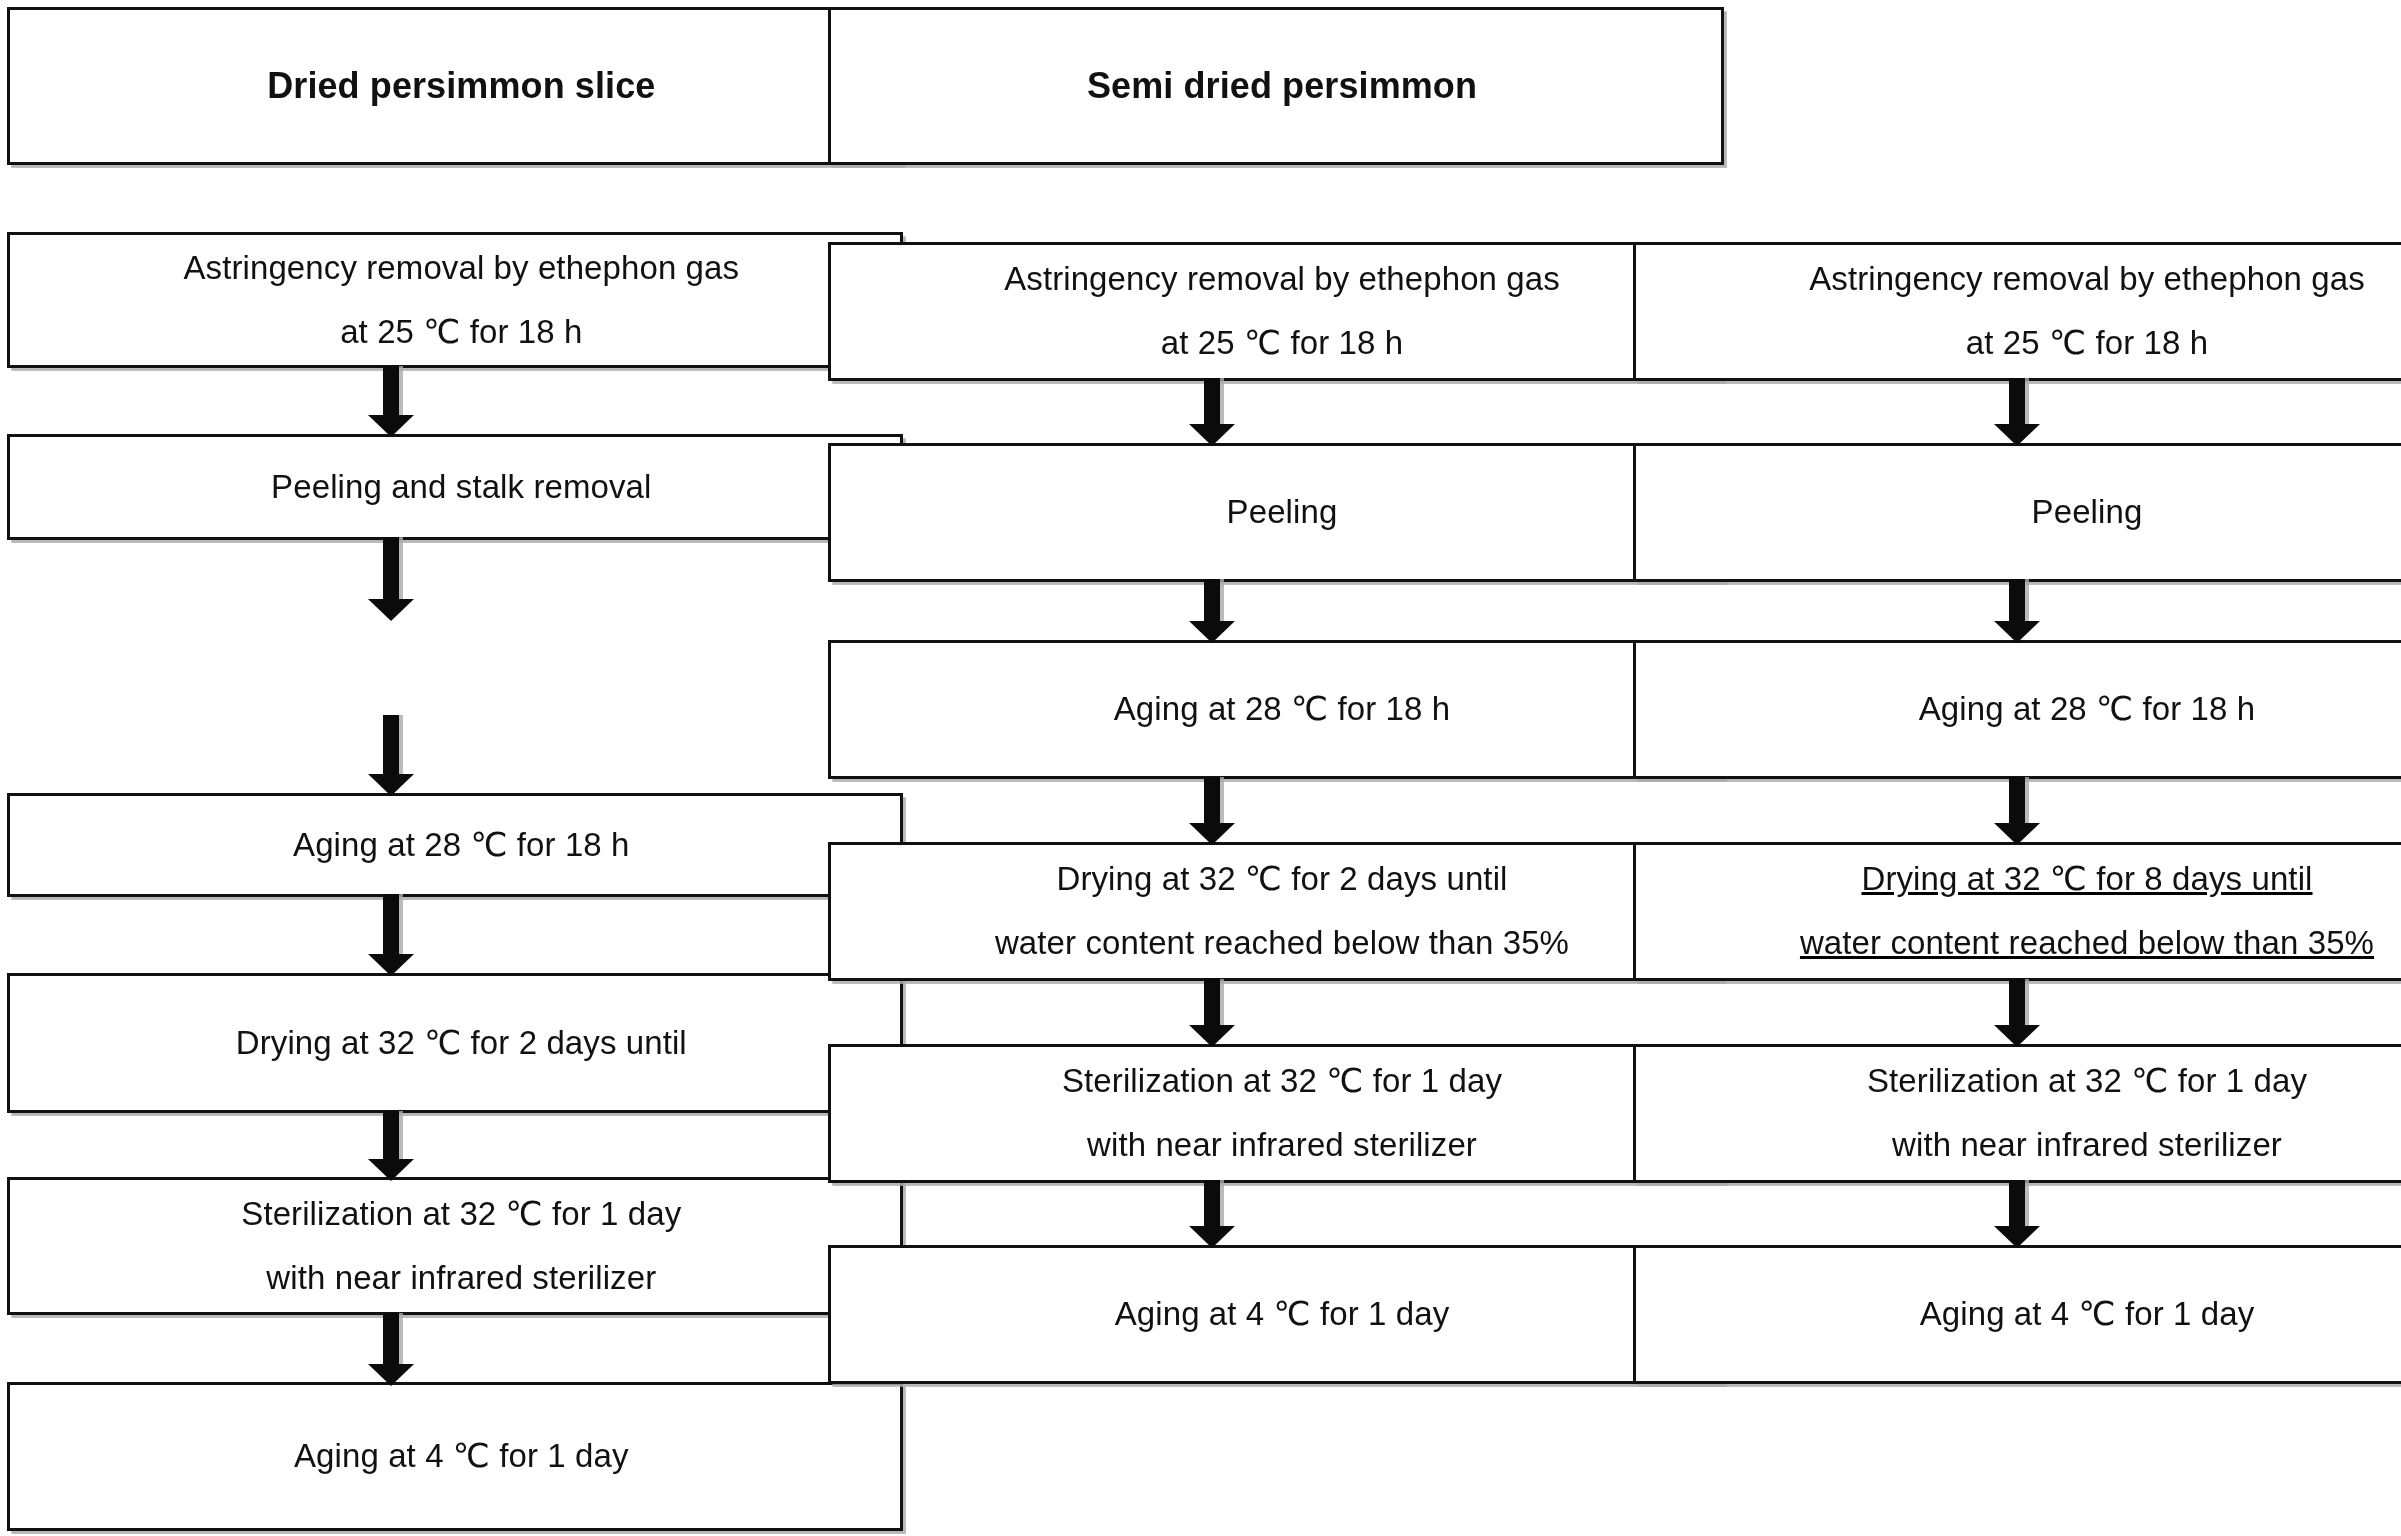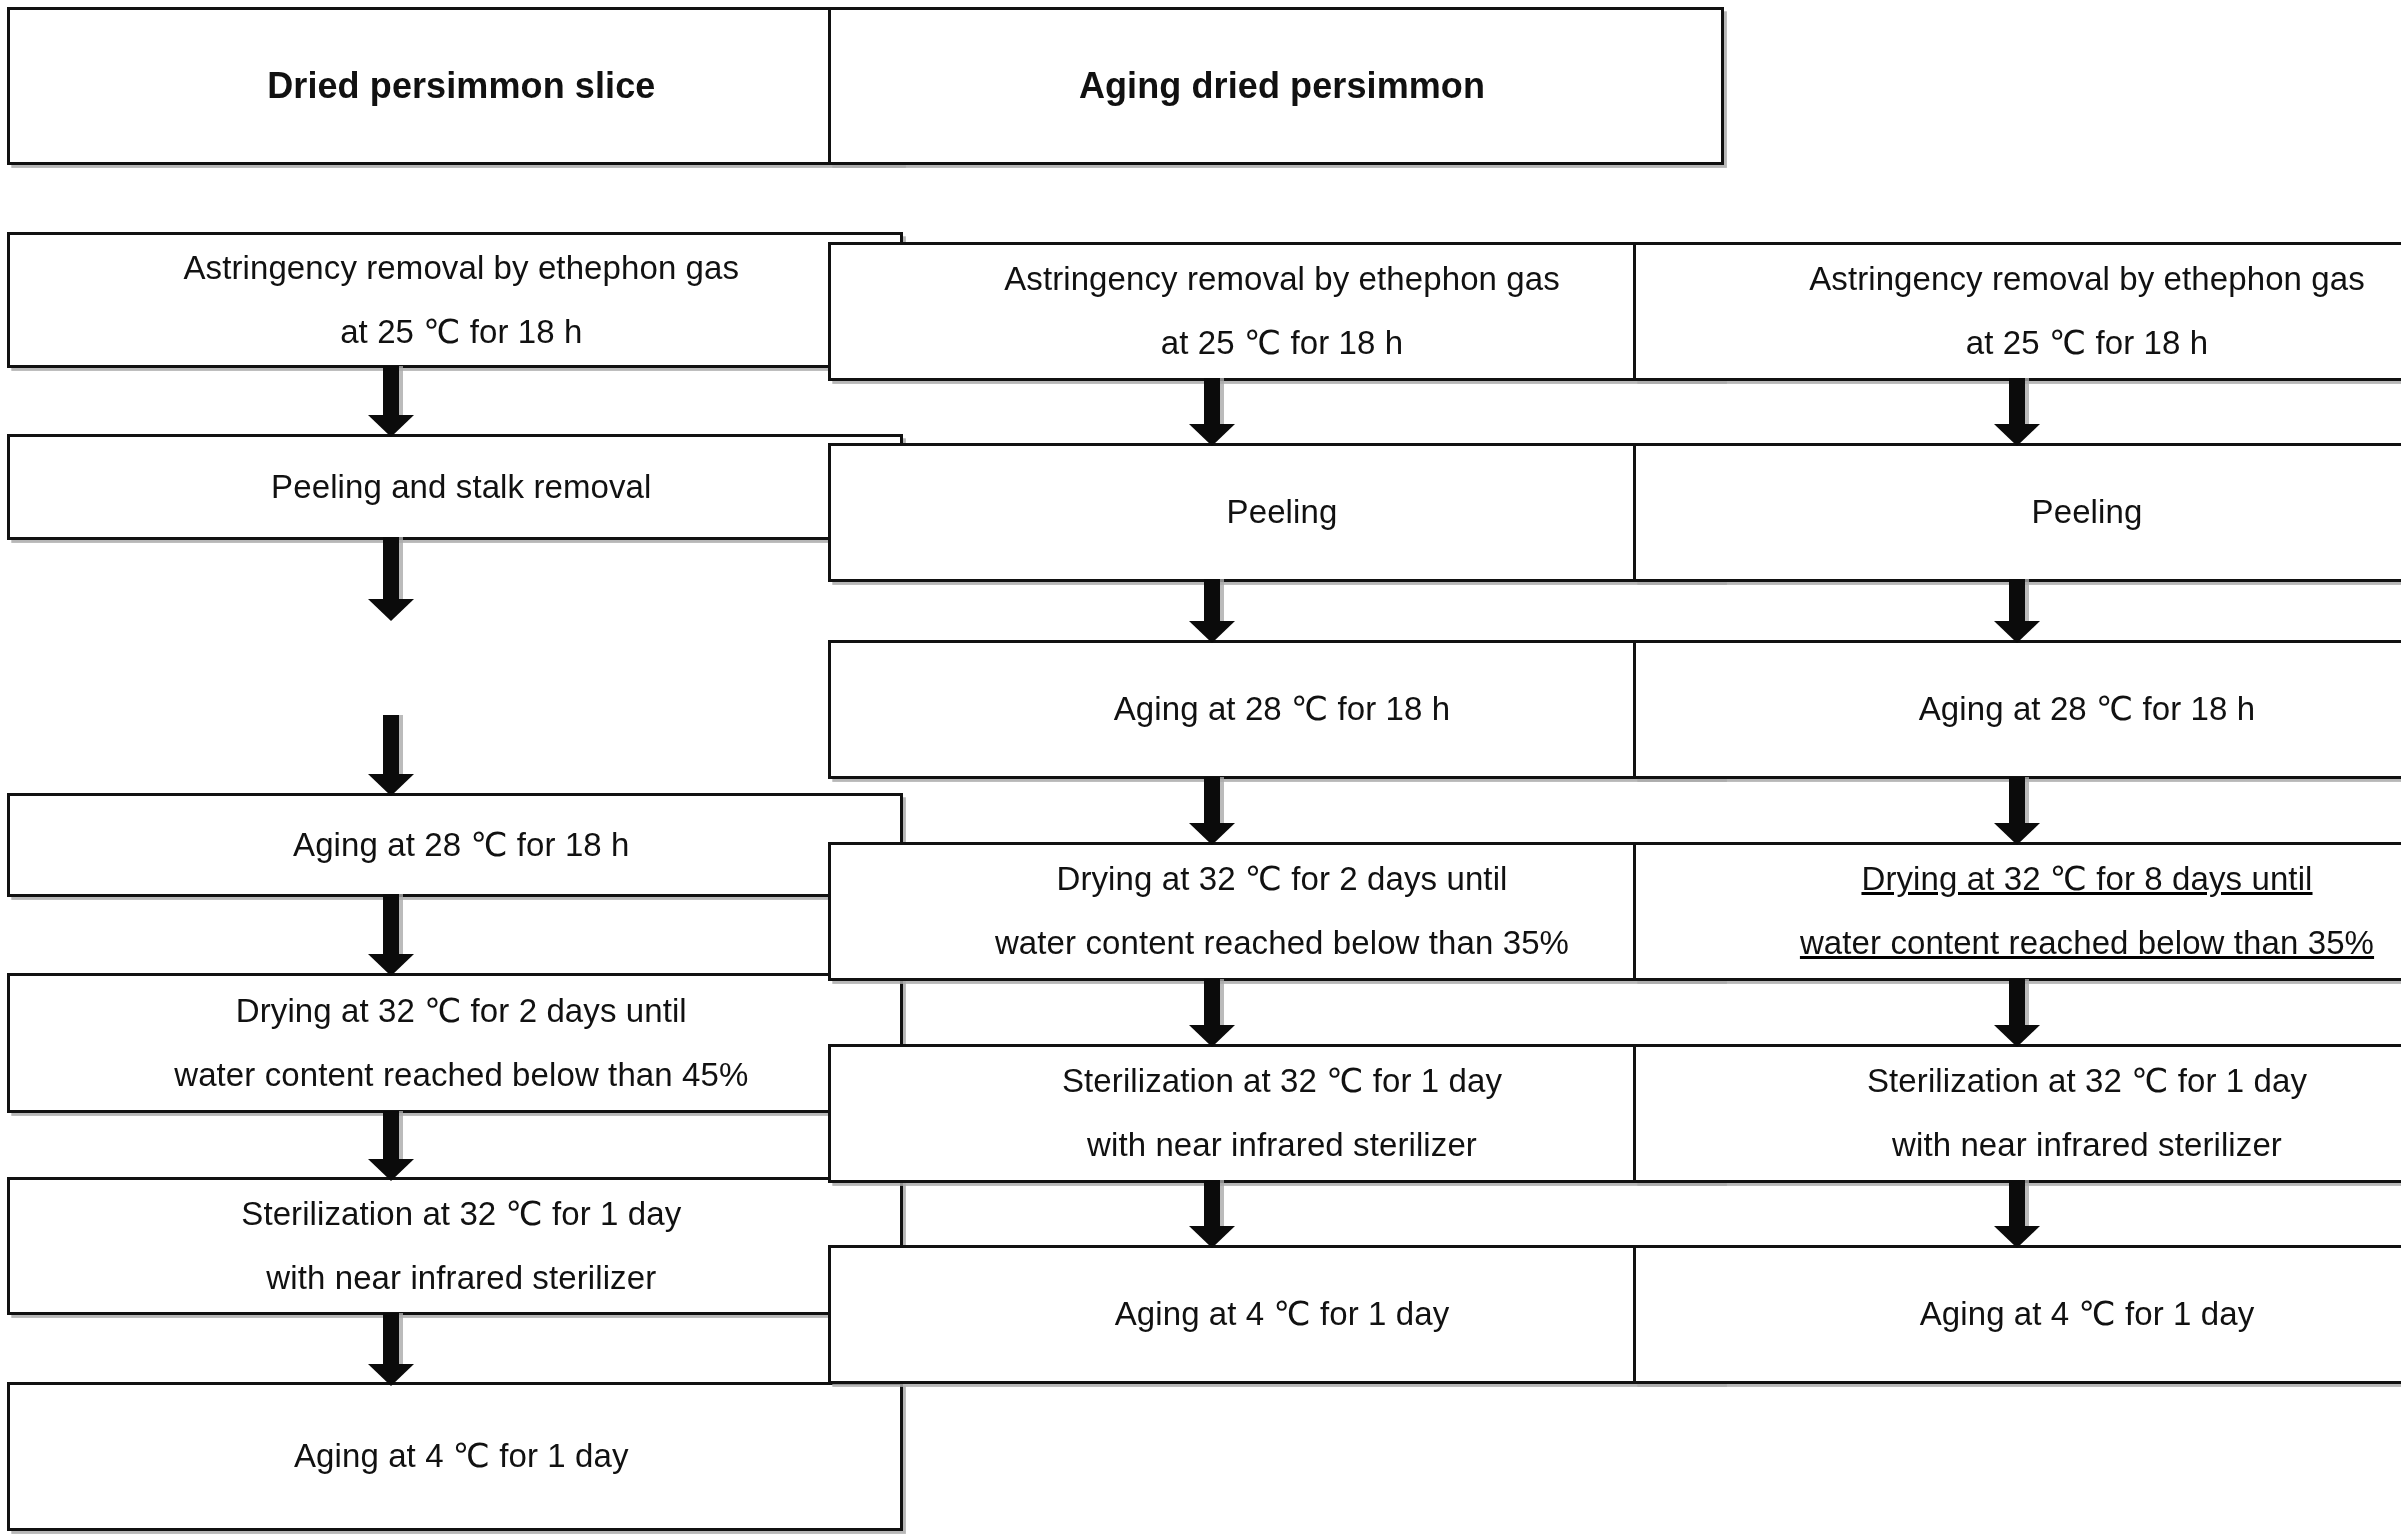--- a/index.html
+++ b/index.html
@@ -125,21 +125,20 @@
       <div class="node step-node" style="top: 793px; height: 104px;">
         <span class="line">Aging at 28 ℃ for 18 h</span>
       </div>
       <div class="arrow" style="top: 715px; left: 361px; height: 81px;">
         <div class="shaft-shadow" style="height: 60px;"></div>
         <div class="shaft" style="height: 60px;"></div>
         <div class="head"></div>
       </div>
       <div class="node step-node" style="top: 973px; height: 140px;">
         <span class="line">Drying at 32 ℃ for 2 days until</span>
-        <span class="line">water content reached below than 45%</span>
       </div>
       <div class="arrow" style="top: 894px; left: 361px; height: 82px;">
         <div class="shaft-shadow" style="height: 60px;"></div>
         <div class="shaft" style="height: 60px;"></div>
         <div class="head"></div>
       </div>
       <div class="node step-node" style="top: 1177px; height: 138px;">
         <span class="line">Sterilization at 32 ℃ for 1 day</span>
         <span class="line">with near infrared sterilizer</span>
       </div>
@@ -152,21 +151,21 @@
         <span class="line">Aging at 4 ℃ for 1 day</span>
       </div>
       <div class="arrow" style="top: 1313px; left: 361px; height: 73px;">
         <div class="shaft-shadow" style="height: 51px;"></div>
         <div class="shaft" style="height: 51px;"></div>
         <div class="head"></div>
       </div>
     </div>
     <div class="column" id="col-2">
       <div class="node header-node" style="top: 7.3px; height: 158px;">
-        <span class="line">Aging dried persimmon</span>
+        <span class="line">Semi dried persimmon</span>
       </div>
       <div class="node step-node" style="top: 242px; height: 139px;">
         <span class="line">Astringency removal by ethephon gas</span>
         <span class="line">at 25 ℃ for 18 h</span>
       </div>
       <div class="node step-node" style="top: 443px; height: 139px;">
         <span class="line">Peeling</span>
       </div>
       <div class="arrow" style="top: 378px; left: 361px; height: 68px;">
         <div class="shaft-shadow" style="height: 46px;"></div>

